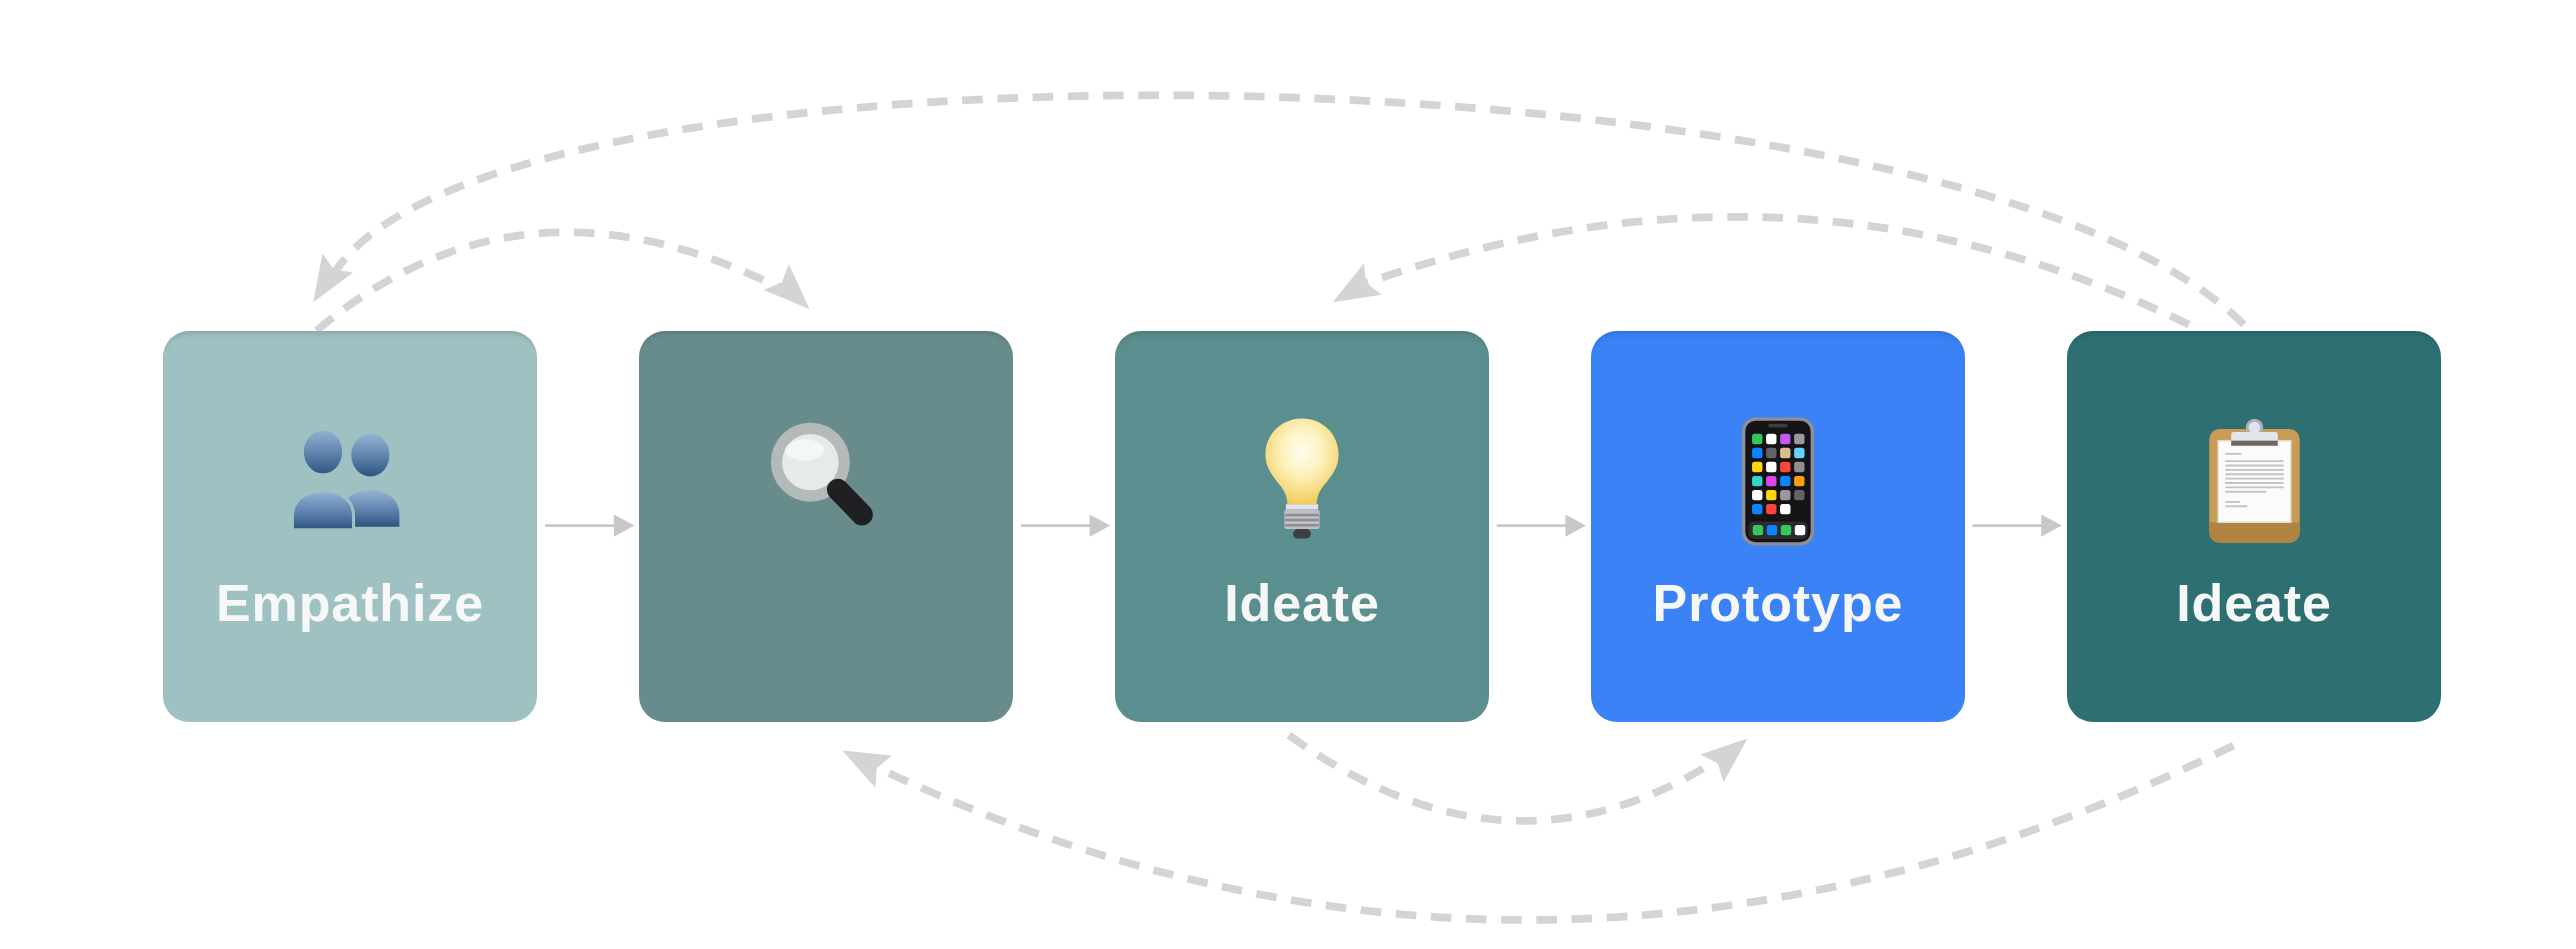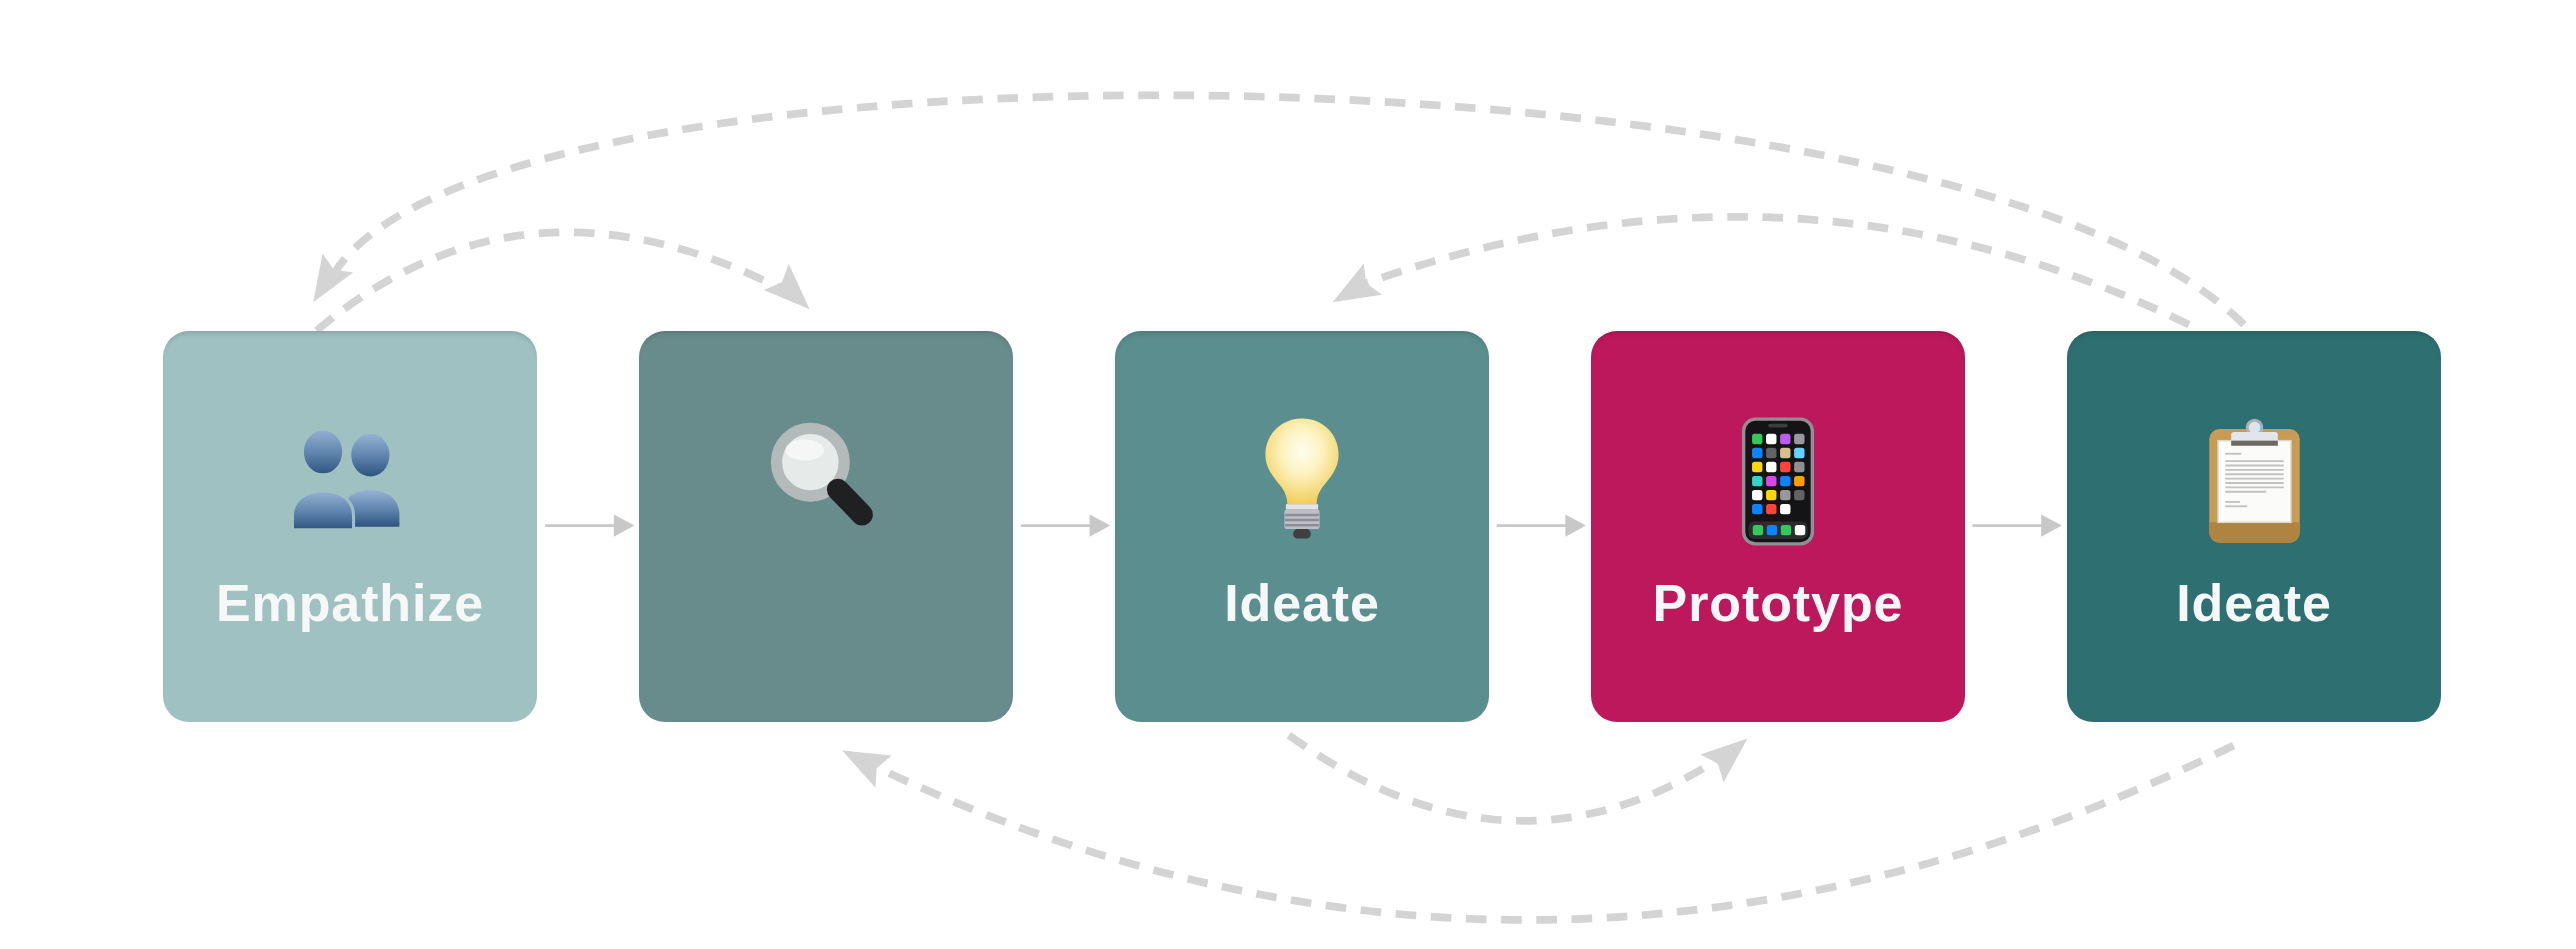--- a/index.html
+++ b/index.html
@@ -119,21 +119,21 @@
         <rect x="16" y="63" width="24" height="13.5" rx="2" fill="#bfbfc6"></rect>
         <line x1="16.5" y1="66.8" x2="39.5" y2="66.8" stroke="#8d8d95" stroke-width="1.7"></line>
         <line x1="16.5" y1="70.3" x2="39.5" y2="70.3" stroke="#8d8d95" stroke-width="1.7"></line>
         <line x1="16.5" y1="73.8" x2="39.5" y2="73.8" stroke="#8d8d95" stroke-width="1.7"></line>
         <rect x="22" y="76.5" width="12" height="6.5" rx="3" fill="#3e3e43"></rect>
       </svg>
     </div>
     <div class="stage-label" style="color: rgb(245, 248, 247);">Ideate</div>
   </div>
 
-  <div class="stage s4" style="background: #be185d;">
+  <div class="stage s4" style="background: #3b82f6;">
     <div class="stage-icon">
       <svg width="74" height="129" viewBox="0 0 52 92">
         <rect x="1.5" y="1.5" width="49" height="89" rx="8.5" fill="#141417" stroke="#8f8f94" stroke-width="2.4"></rect>
         <rect x="19" y="4.8" width="14" height="2.6" rx="1.3" fill="#3c3c41"></rect>
         <g>
           <rect x="7.5" y="12" width="7.4" height="7.4" rx="1.8" fill="#34c759"></rect>
             <rect x="17.5" y="12" width="7.4" height="7.4" rx="1.8" fill="#ffffff"></rect>
             <rect x="27.5" y="12" width="7.4" height="7.4" rx="1.8" fill="#bf5af2"></rect>
             <rect x="37.5" y="12" width="7.4" height="7.4" rx="1.8" fill="#98989d"></rect>
           <rect x="7.5" y="22" width="7.4" height="7.4" rx="1.8" fill="#0a84ff"></rect>

